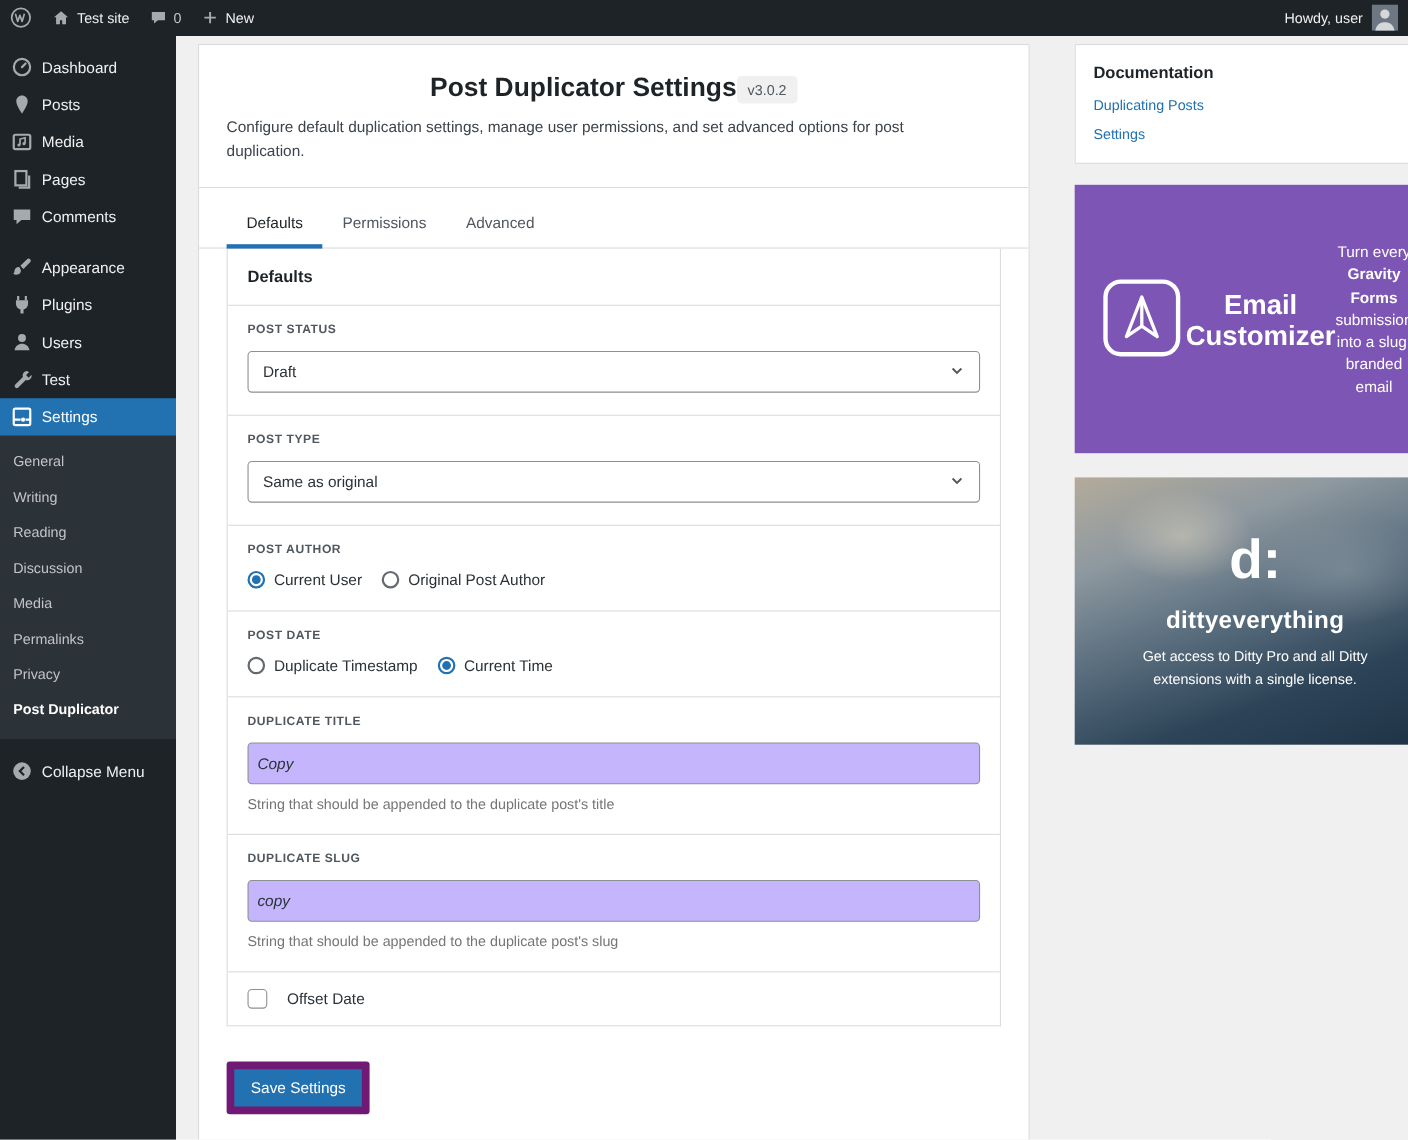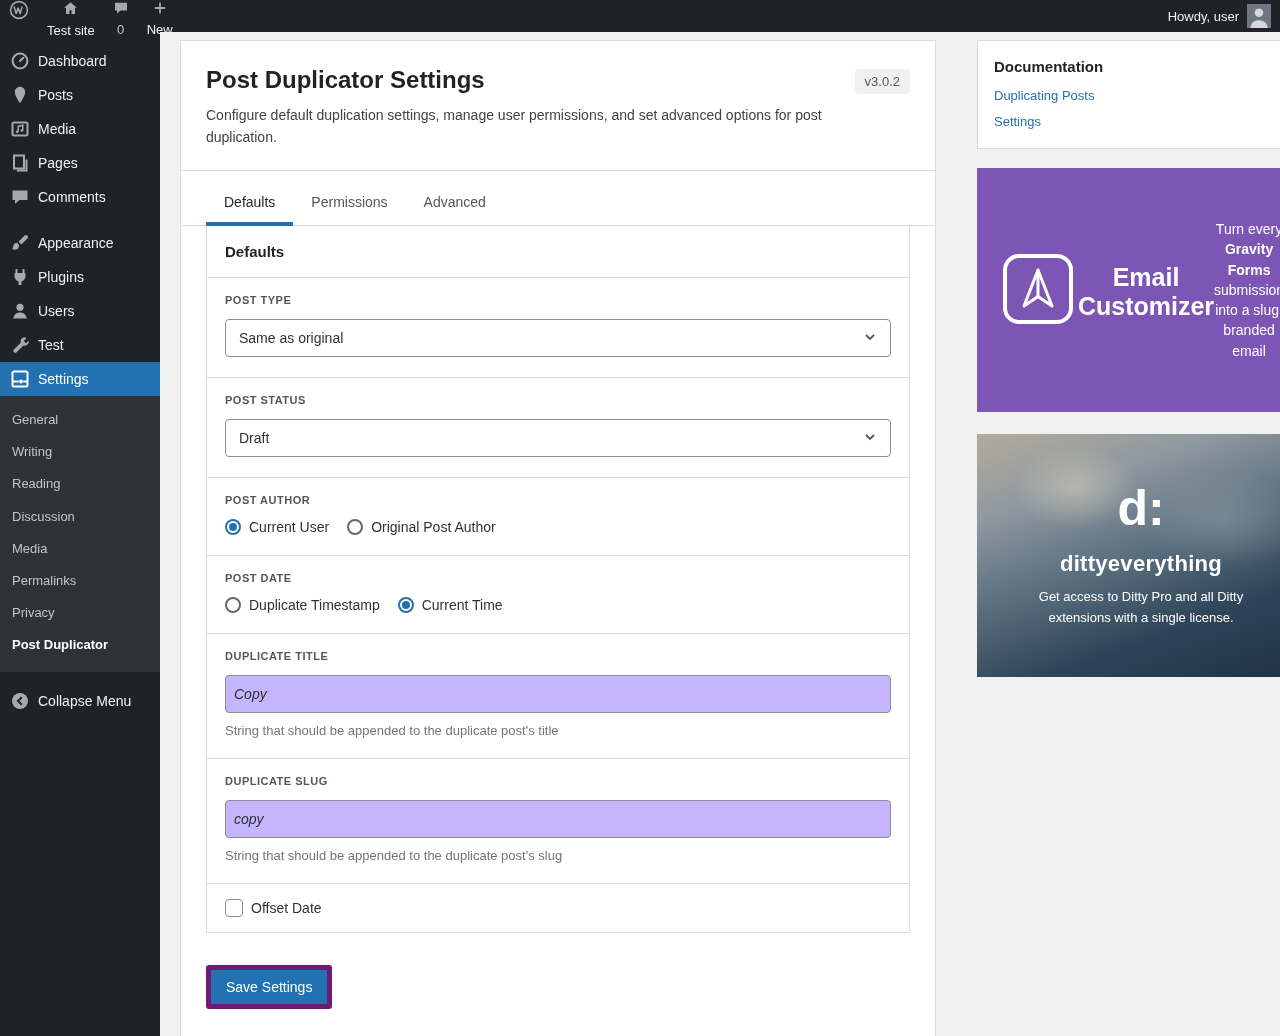--- a/index.html
+++ b/index.html
@@ -11,21 +11,21 @@
     padding-top: 32px;
     font-size: 13px;
   }
 
   
   .admin-bar {
     position: fixed; top: 0; left: 0; right: 0; height: 32px;
     background: #1d2327; color: #f0f0f1;
     display: flex; align-items: center; z-index: 100; font-size: 13px;
   }
-  .ab-item { display: flex; align-items: center; gap: 6px; padding: 0 9px; height: 32px; cursor: pointer; flex-direction: column; }
+  .ab-item { display: flex; align-items: center; gap: 6px; padding: 0 9px; height: 32px; cursor: pointer; }
   .ab-icon { color: #a7aaad; display: flex; align-items: center; }
   .ab-count { color: #c3c4c7; }
   .ab-spacer { flex: 1; }
   .ab-right { display: flex; align-items: center; gap: 8px; padding: 0 9px; height: 32px; cursor: pointer; }
   .avatar { width: 24px; height: 24px; display: block; }
 
   
   .sidebar {
     position: fixed; top: 32px; left: 0; bottom: 0; width: 160px;
     background: #1d2327; z-index: 50; font-size: 14px;
@@ -51,21 +51,21 @@
 
   
   .content { margin-left: 160px; padding: 8px 20px 0; }
   .columns { display: flex; align-items: flex-start; }
   .main-col { width: 756px; flex: none; }
   .side-col { width: 328px; flex: none; margin-left: 41px; }
 
   
   .settings-card { background: #fff; border: 1px solid #dcdcde; box-shadow: 0 1px 1px rgba(0,0,0,.04); }
   .card-header { padding: 24px 25px 22px; border-bottom: 1px solid #dcdcde; }
-  .h-row { display: flex; align-items: flex-start; justify-content: space-between; }
+  .h-row { display: flex; align-items: flex-start; justify-content: center; }
   .page-title { font-size: 24px; font-weight: 600; color: #1d2327; line-height: 1.25; margin-bottom: 10px; }
   .version-badge { background: #f0f0f1; color: #50575e; font-size: 13px; padding: 5px 10px; border-radius: 4px; margin-top: 4px; flex: none; }
   .card-desc { font-size: 14px; color: #3c434a; line-height: 1.55; max-width: 640px; }
 
   .tabs { display: flex; padding: 10px 25px 0; border-bottom: 1px solid #dcdcde; }
   .tab { padding: 13px 18px 15px; font-size: 14px; color: #50575e; cursor: pointer; }
   .tab.active { color: #1d2327; border-bottom: 4px solid #2271b1; margin-bottom: -1px; padding-bottom: 12px; }
 
   .panel { border: 1px solid #dcdcde; border-top: none; margin: 0 25px; }
   .panel-h { padding: 17px 18px; font-size: 15px; font-weight: 700; color: #1d2327; border-bottom: 1px solid #dcdcde; }
@@ -83,26 +83,26 @@
     padding: 0 8px; font-size: 14px; color: #2c3338; font-family: inherit; background: #c4b5fd; font-style: italic;
   }
   .help { margin-top: 10px; font-size: 13px; color: #757575; }
 
   .radio-row { display: flex; align-items: flex-start; gap: 18px; }
   .radio-opt { display: flex; align-items: center; gap: 8px; font-size: 14px; color: #2c3338; cursor: pointer; }
   .radio { width: 16px; height: 16px; border-radius: 50%; border: 2px solid #646970; background: #fff; position: relative; flex: none; }
   .radio.checked { border-color: #2271b1; }
   .radio.checked::after { content: ""; position: absolute; inset: 2px; background: #2271b1; border-radius: 50%; }
 
-  .checkbox-row { display: flex; align-items: center; gap: 8px; font-size: 14px; color: #2c3338; cursor: pointer; }
+  .checkbox-row { display: flex; align-items: center; gap: 18px; font-size: 14px; color: #2c3338; cursor: pointer; }
   .checkbox { width: 18px; height: 18px; border: 1px solid #8c8f94; border-radius: 4px; background: #fff; flex: none; }
 
   .save-row { padding: 32px 25px 36px; }
   .save-btn {
-    background: #2271b1; border: 5px solid #701a75; color: #fff; font-size: 14px;
+    background: #2271b1; border: 7px solid #701a75; color: #fff; font-size: 14px;
     padding: 9px 15px; border-radius: 3px; cursor: pointer; font-family: inherit;
   }
 
   
   .doc-card { background: #fff; border: 1px solid #dcdcde; padding: 17px 16px 8px; }
   .doc-title { font-size: 15px; font-weight: 700; color: #1d2327; margin-bottom: 13px; }
   .doc-link { display: block; font-size: 13px; color: #2271b1; margin-bottom: 11px; cursor: pointer; }
 
   .ad-email {
     margin-top: 19px; height: 244px; background: #7d55b5; color: #fff;
@@ -308,33 +308,33 @@
         <div class="tabs">
           <div class="tab active">Defaults</div>
           <div class="tab">Permissions</div>
           <div class="tab">Advanced</div>
         </div>
 
         <div class="panel">
           <div class="panel-h">Defaults</div>
 
           <div class="field">
-            <div class="f-label">POST TYPE</div>
+            <div class="f-label">POST STATUS</div>
             <div class="select">
-              <span>Same as original</span>
+              <span>Draft</span>
               <span><svg width="14" height="14" viewBox="0 0 14 14">
                     <path d="M3 5l4 4 4-4" fill="none" stroke="#50575e" stroke-width="1.8"></path>
                   </svg></span>
             </div>
           </div>
 
           <div class="field">
-            <div class="f-label">POST STATUS</div>
+            <div class="f-label">POST TYPE</div>
             <div class="select">
-              <span>Draft</span>
+              <span>Same as original</span>
               <span><svg width="14" height="14" viewBox="0 0 14 14">
                     <path d="M3 5l4 4 4-4" fill="none" stroke="#50575e" stroke-width="1.8"></path>
                   </svg></span>
             </div>
           </div>
 
           <div class="field">
             <div class="f-label">POST AUTHOR</div>
             <div class="radio-row">
               <div class="radio-opt">

